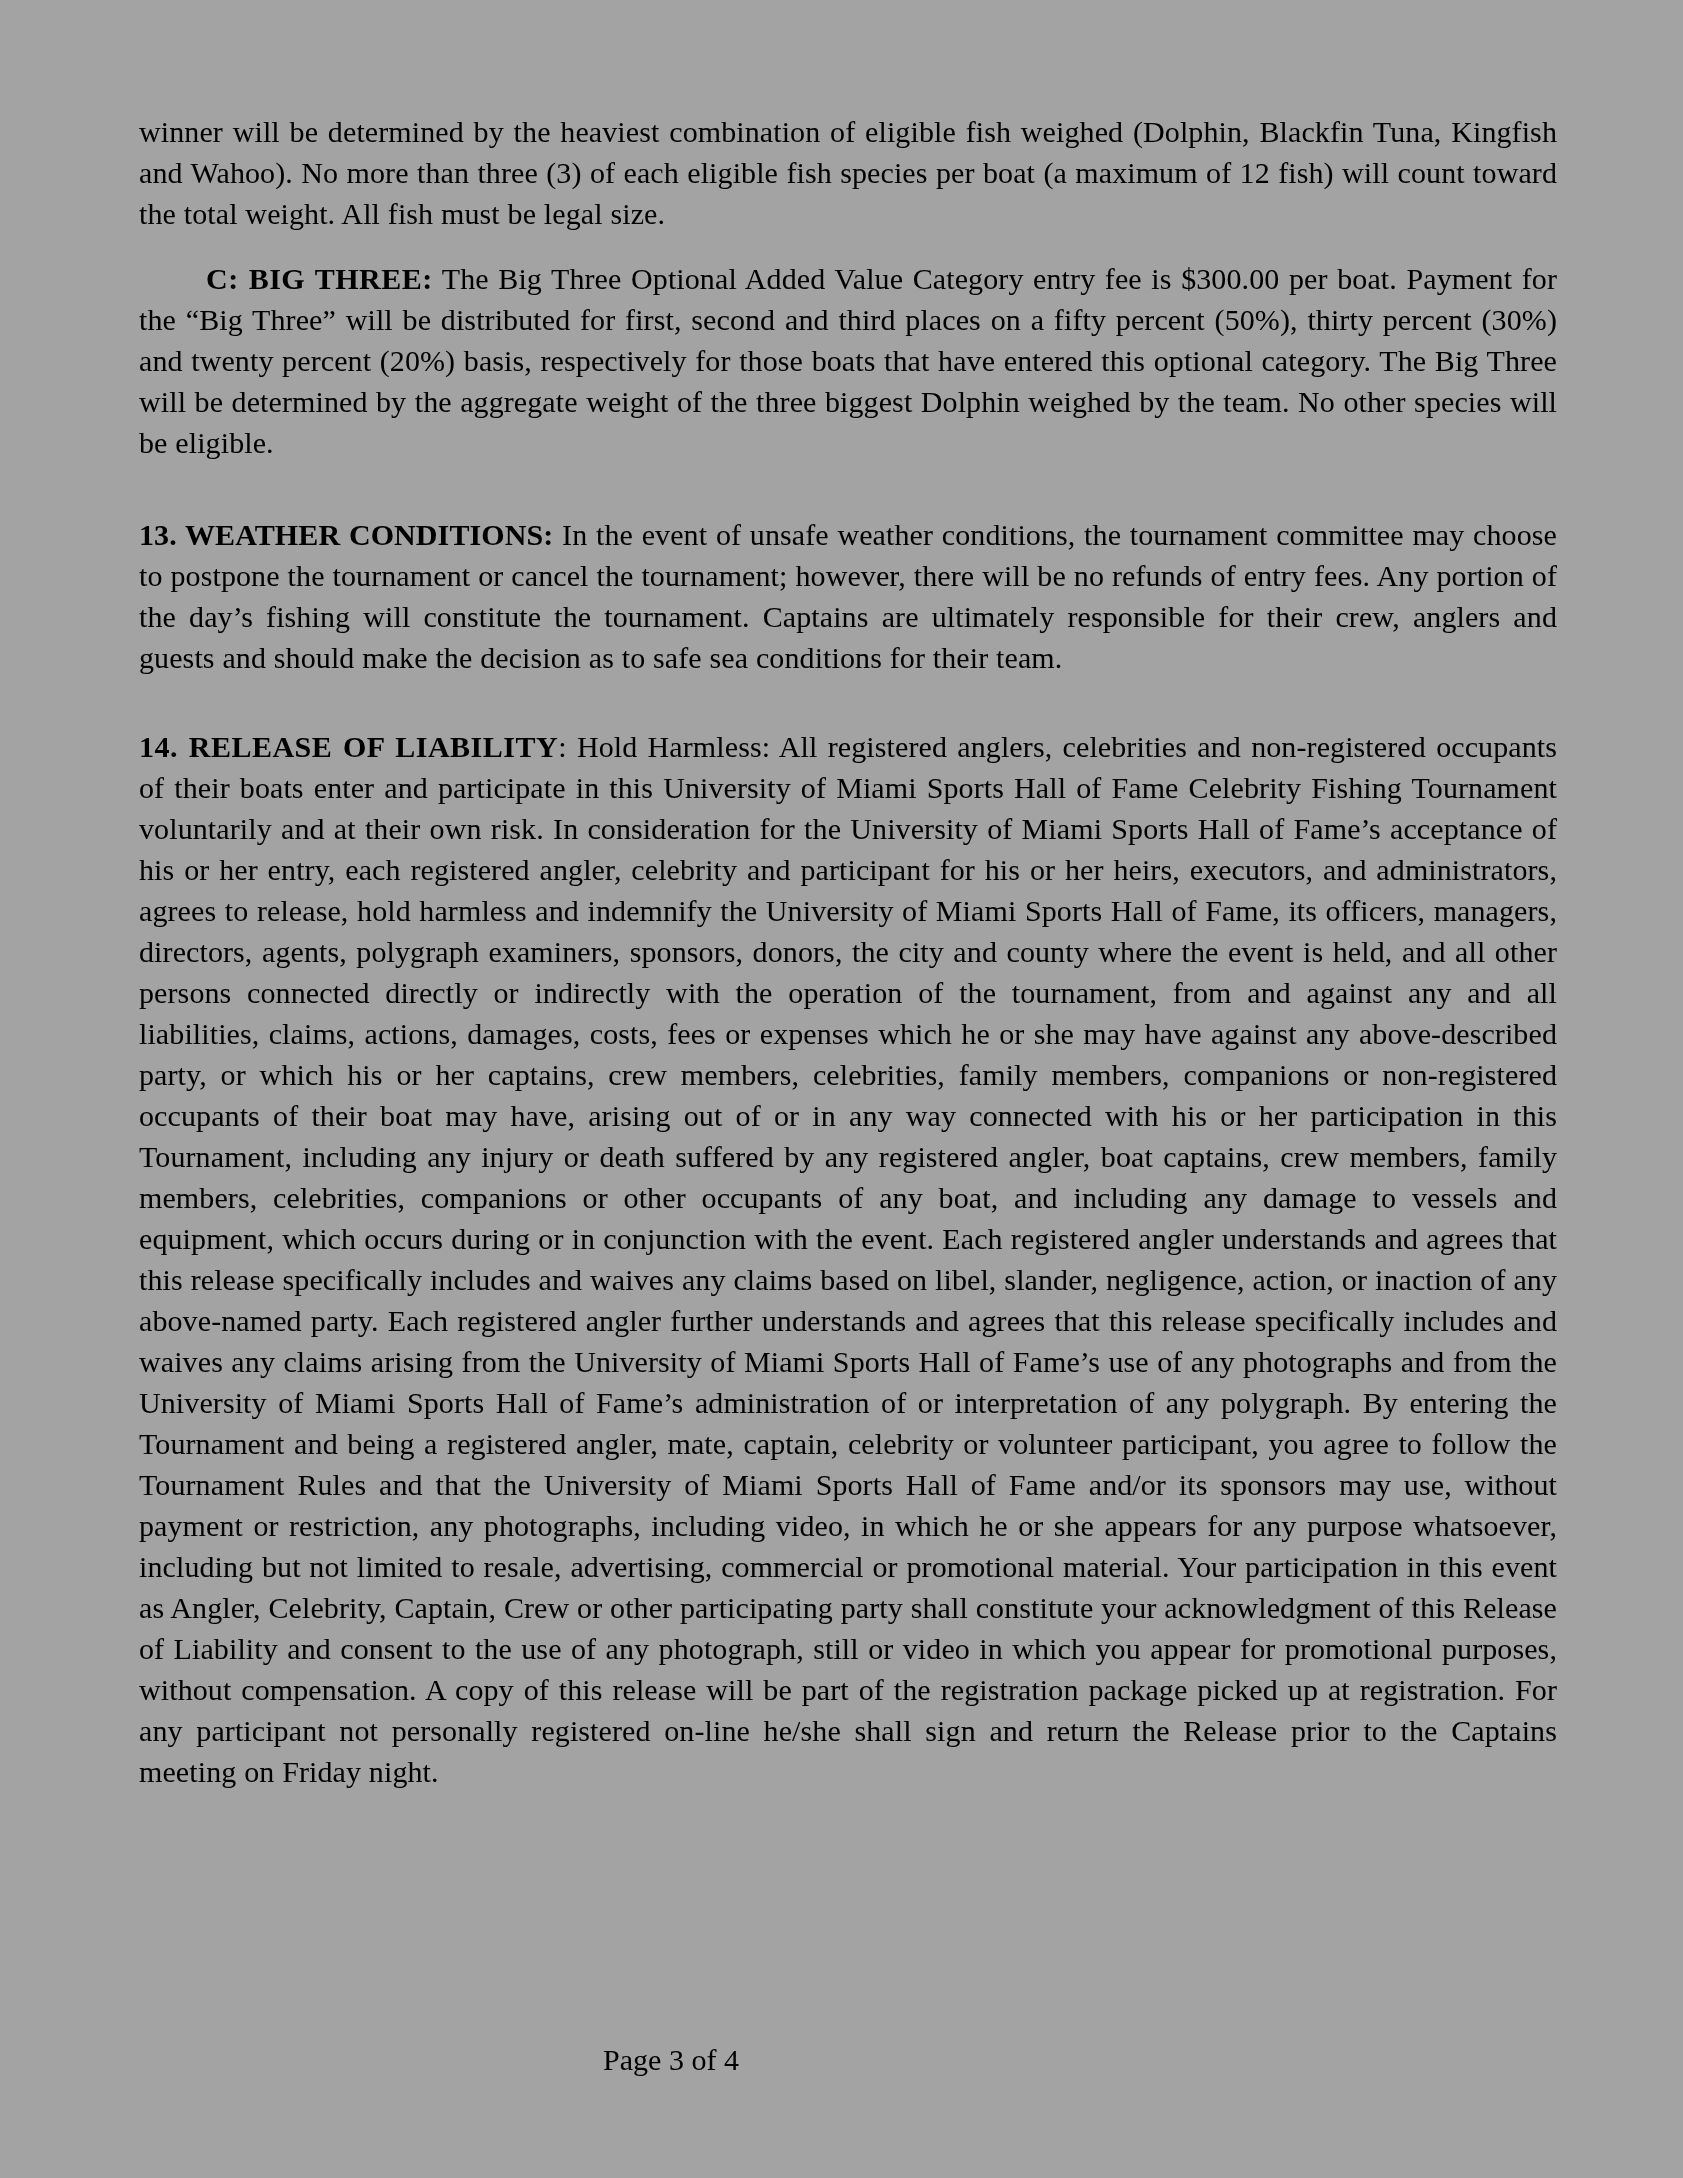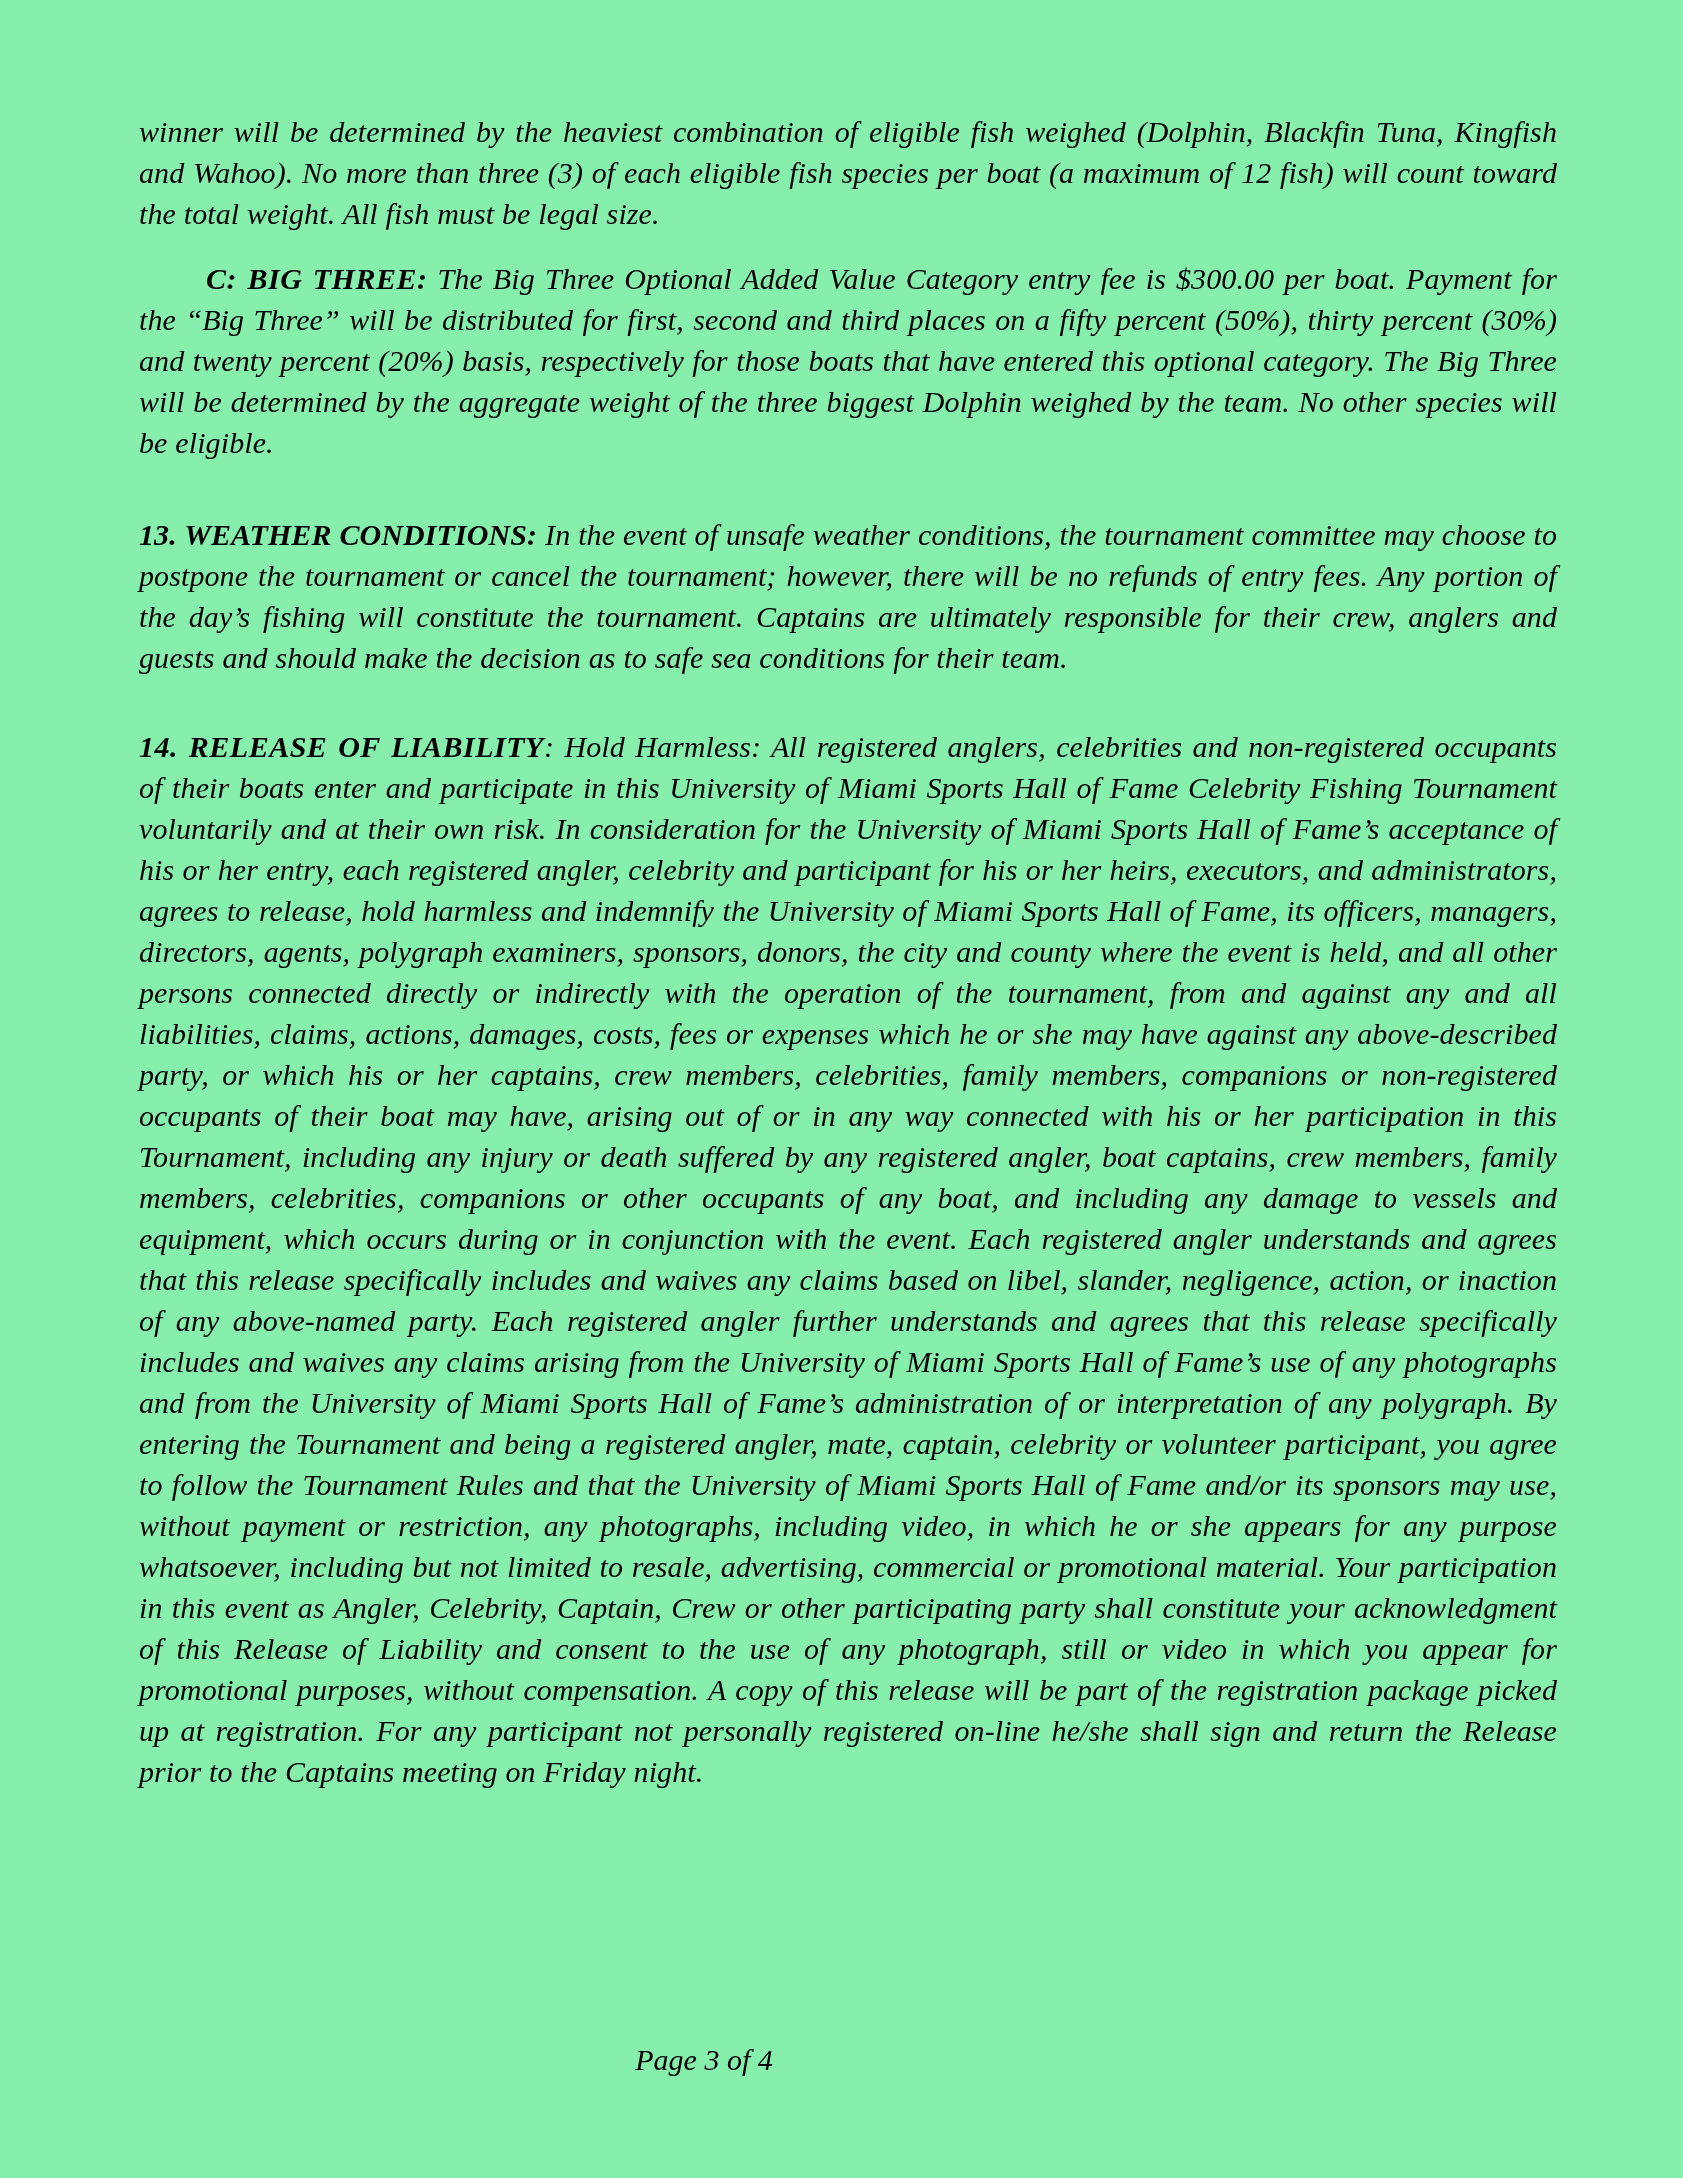--- a/index.html
+++ b/index.html
@@ -11,23 +11,22 @@
     width: 1683px;
     height: 2178px;
     font-family: "Liberation Serif", "DejaVu Serif", serif;
     color: #000000;
     -webkit-font-smoothing: antialiased;
   }
   .page {
     position: relative;
     width: 1683px;
     height: 2178px;
-    background: #86efac;
+    background: #a3a3a3;
     box-sizing: border-box;
-    font-style: italic;
   }
   .content {
     position: absolute;
     left: 139px;
     top: 111px;
     width: 1418px;
   }
   p.para {
     margin: 0;
     text-align: justify;
@@ -51,21 +50,20 @@
   }
   .footer {
     position: absolute;
     left: 0;
     top: 2041px;
     width: 1342px;
     text-align: center;
     font-size: 30px;
     line-height: 38px;
     font-family: "Liberation Serif", "DejaVu Serif", serif;
-    padding-left: 33px;
   }
 </style>
 </head>
 <body>
 
 <div class="page">
 
   <div class="content">
 
     <p class="para">winner will be determined by the heaviest combination of eligible fish weighed (Dolphin, Blackfin Tuna, Kingfish and Wahoo).  No more than three (3) of each eligible fish species per boat (a maximum of 12 fish) will count toward the total weight. All fish must be legal size.</p>

